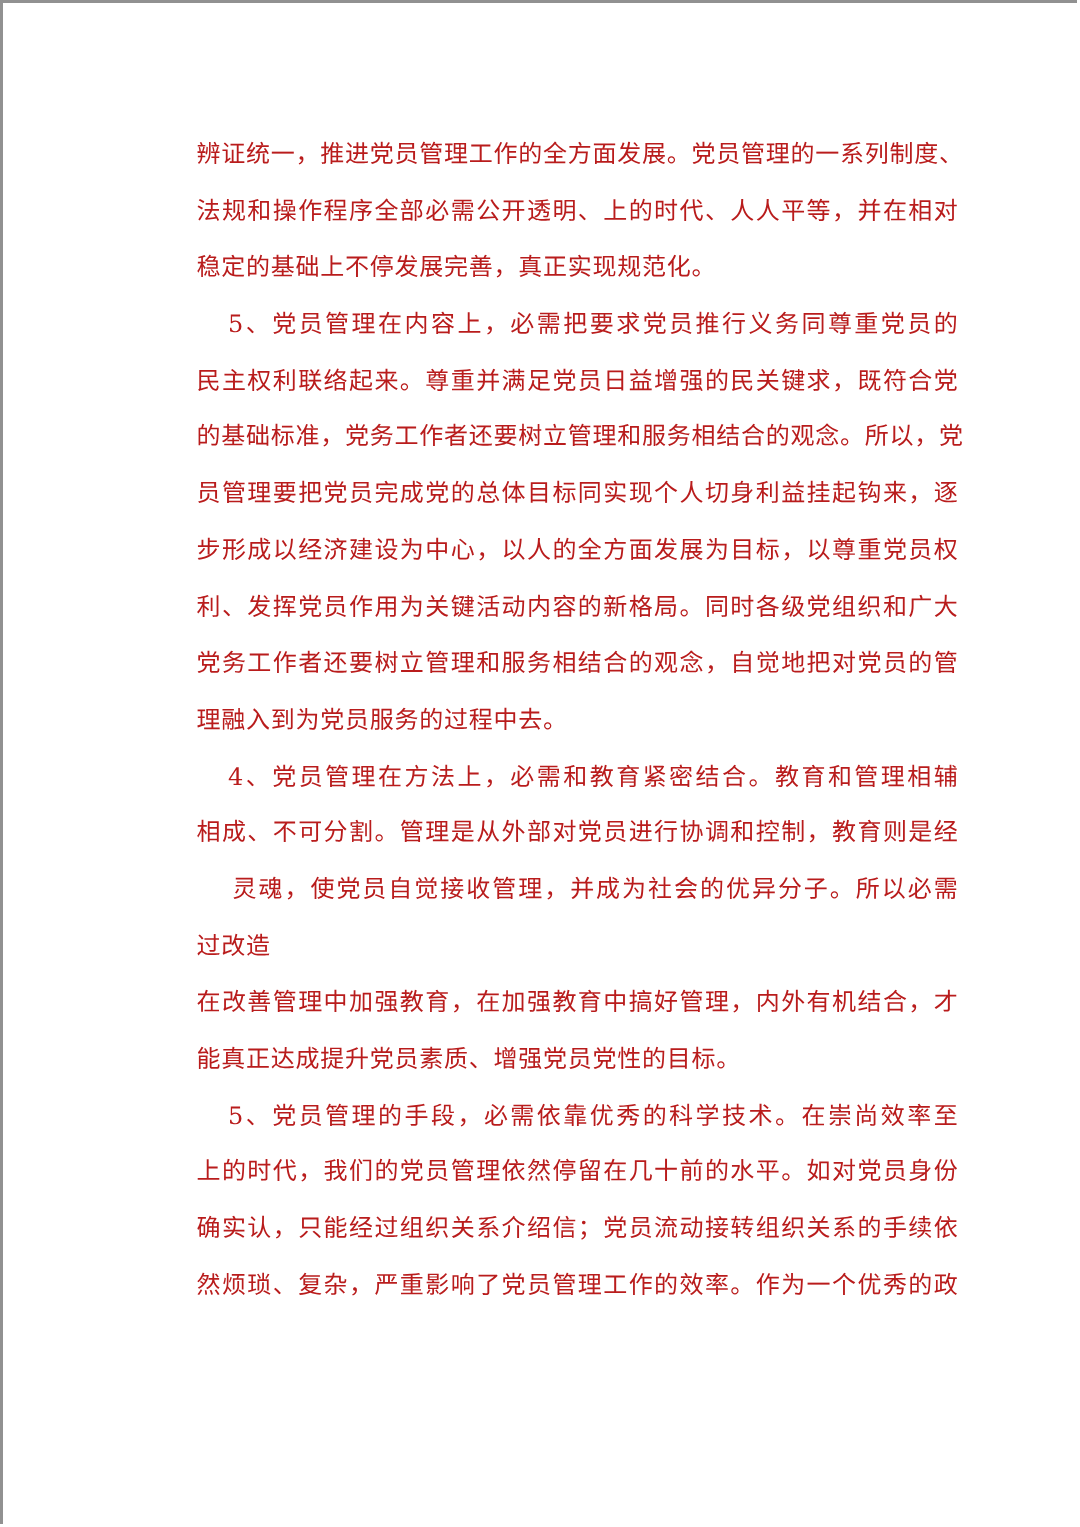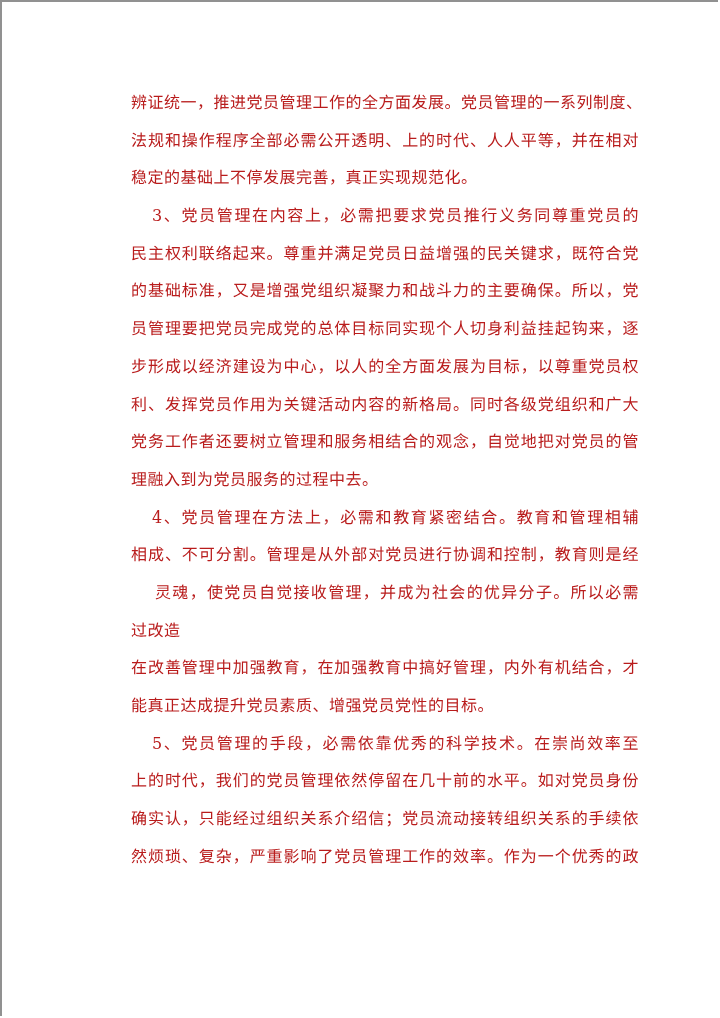--- a/index.html
+++ b/index.html
@@ -52,23 +52,23 @@
   }
 </style>
 </head>
 <body>
 
 <div class="page">
   <div class="text-block">
     <div class="line">辨证统一，推进党员管理工作的全方面发展。党员管理的一系列制度、</div>
     <div class="line">法规和操作程序全部必需公开透明、上的时代、人人平等，并在相对</div>
     <div class="line end">稳定的基础上不停发展完善，真正实现规范化。</div>
-    <div class="line ind">3、党员管理在内容上，必需把要求党员推行义务同尊重党员的</div>
+    <div class="line ind">5、党员管理在内容上，必需把要求党员推行义务同尊重党员的</div>
     <div class="line">民主权利联络起来。尊重并满足党员日益增强的民关键求，既符合党</div>
-    <div class="line">的基础标准，又是增强党组织凝聚力和战斗力的主要确保。所以，党</div>
+    <div class="line">的基础标准，党务工作者还要树立管理和服务相结合的观念。所以，党</div>
     <div class="line">员管理要把党员完成党的总体目标同实现个人切身利益挂起钩来，逐</div>
     <div class="line">步形成以经济建设为中心，以人的全方面发展为目标，以尊重党员权</div>
     <div class="line">利、发挥党员作用为关键活动内容的新格局。同时各级党组织和广大</div>
     <div class="line">党务工作者还要树立管理和服务相结合的观念，自觉地把对党员的管</div>
     <div class="line end">理融入到为党员服务的过程中去。</div>
     <div class="line ind">4、党员管理在方法上，必需和教育紧密结合。教育和管理相辅</div>
     <div class="line">相成、不可分割。管理是从外部对党员进行协调和控制，教育则是经</div>
     <div class="line ind2">灵魂，使党员自觉接收管理，并成为社会的优异分子。所以必需</div>
     <div class="line end">过改造</div>
     <div class="line">在改善管理中加强教育，在加强教育中搞好管理，内外有机结合，才</div>

